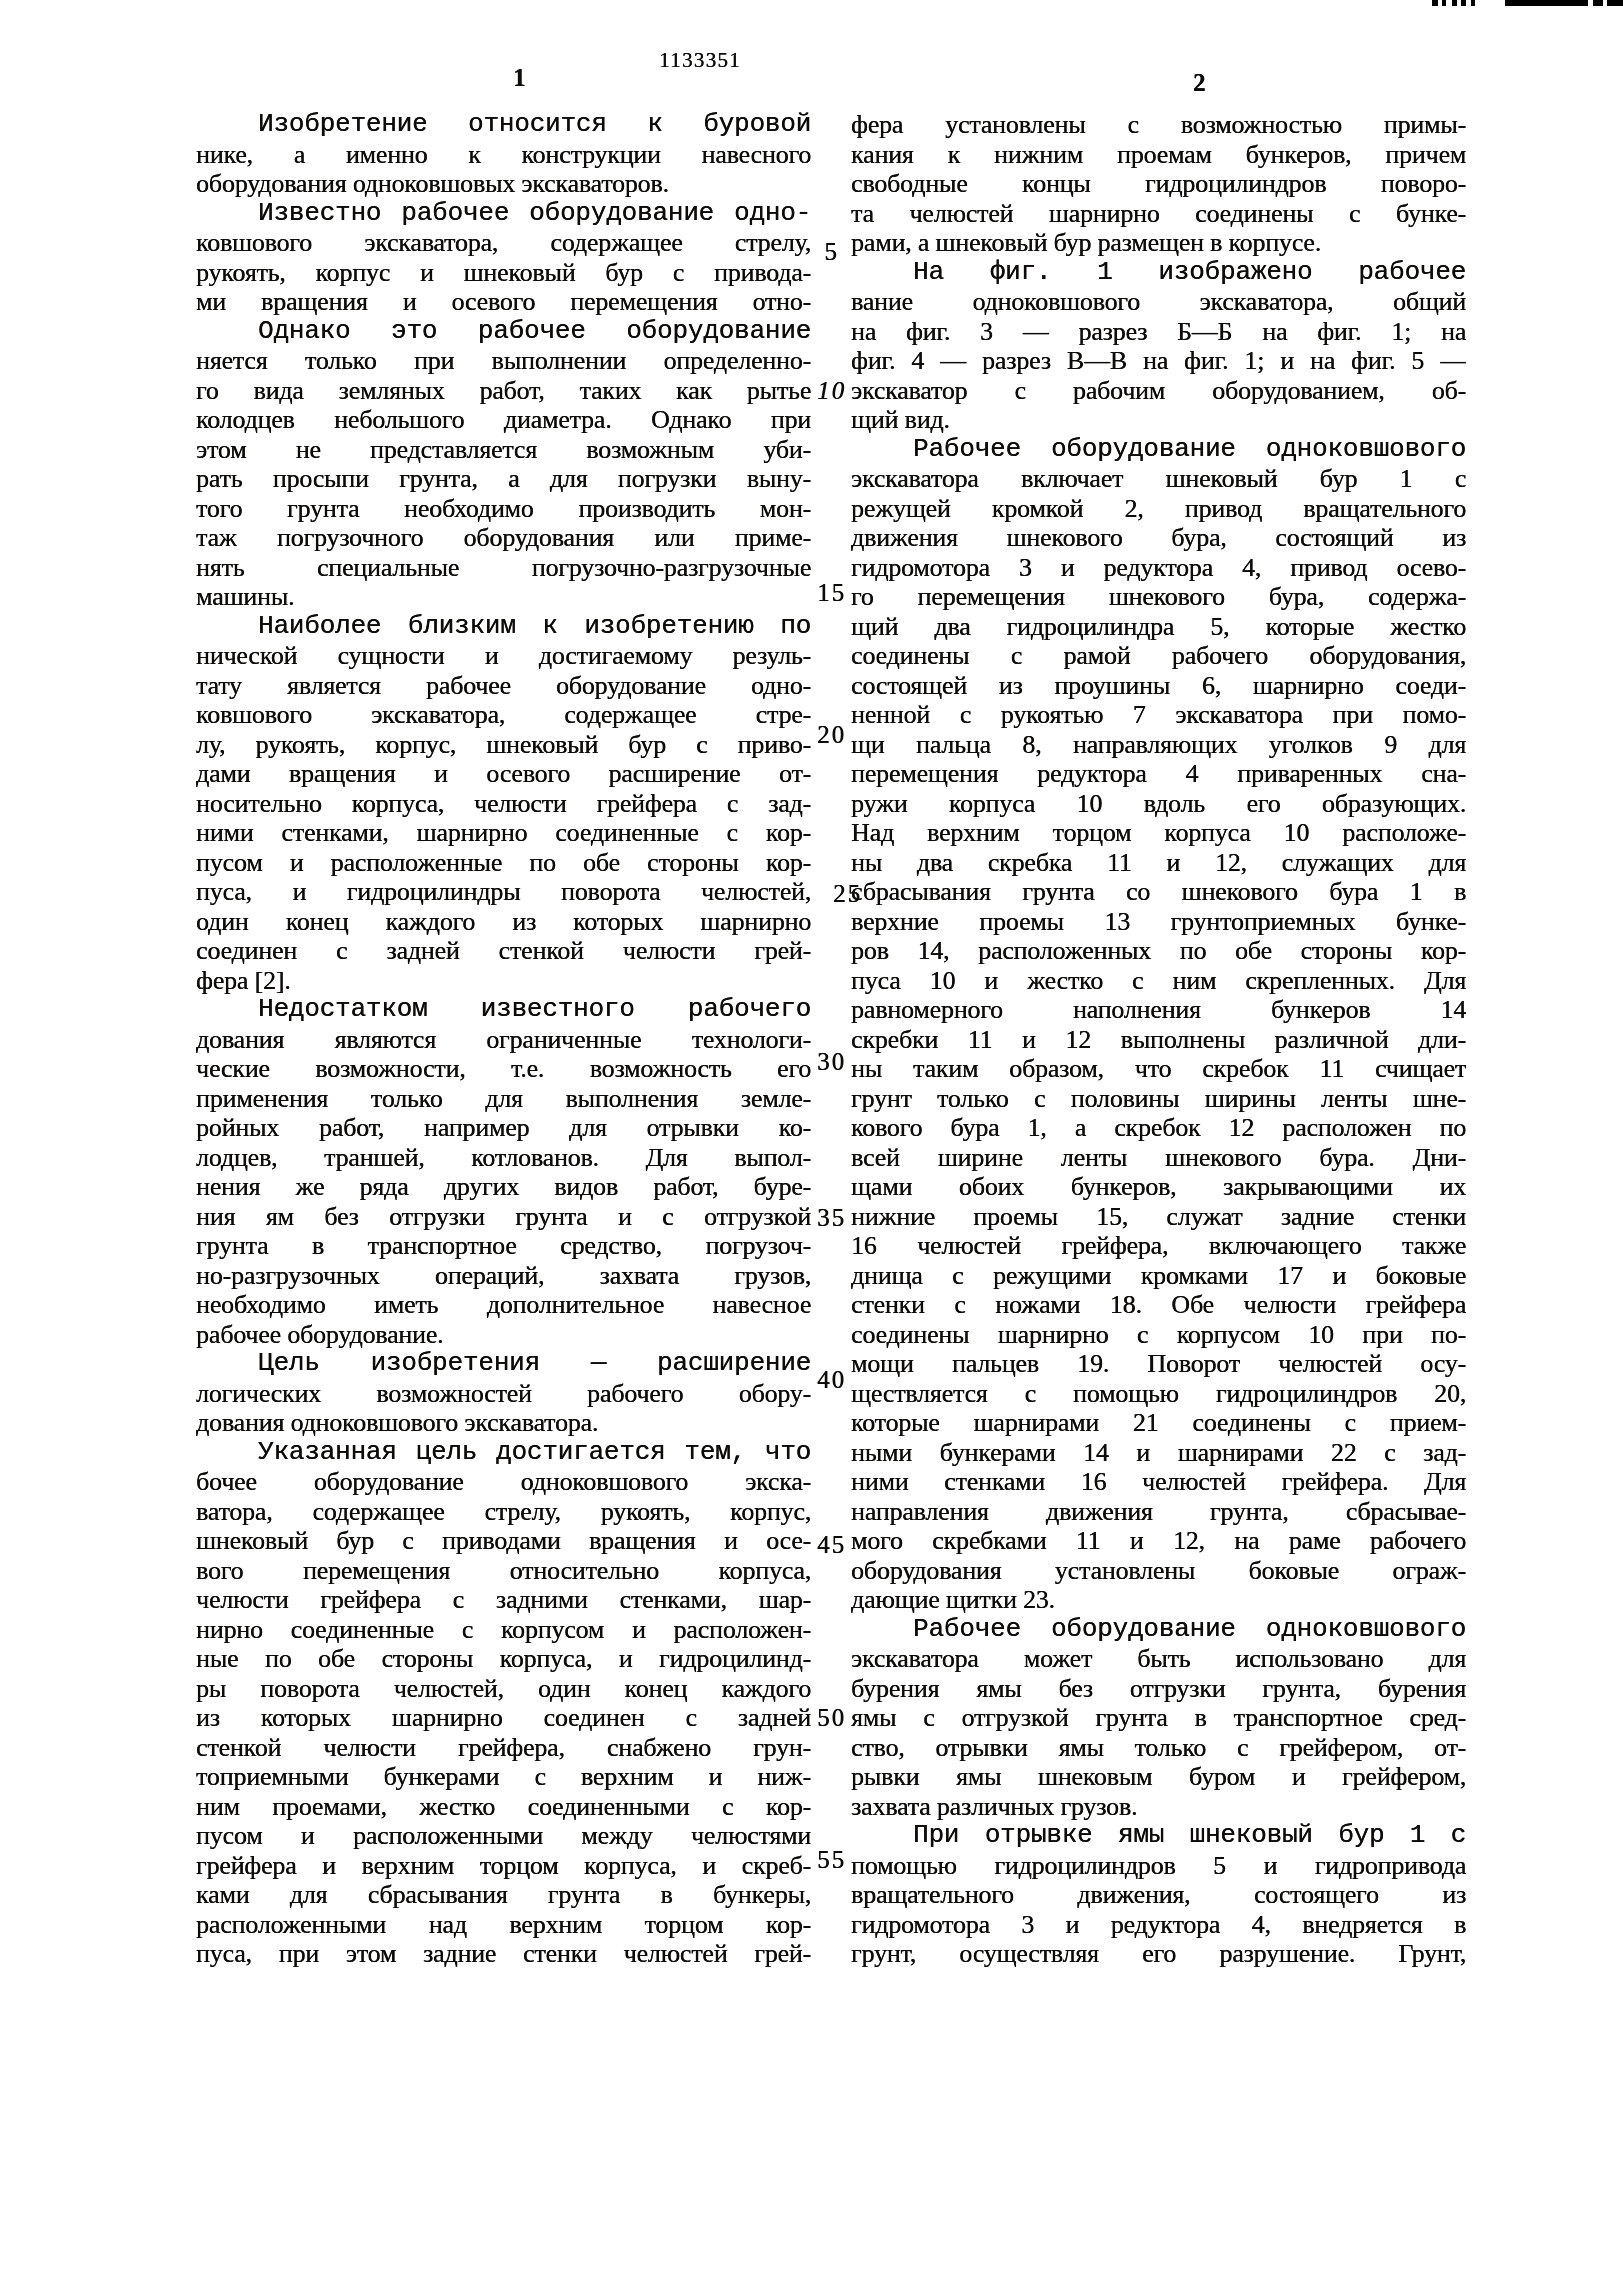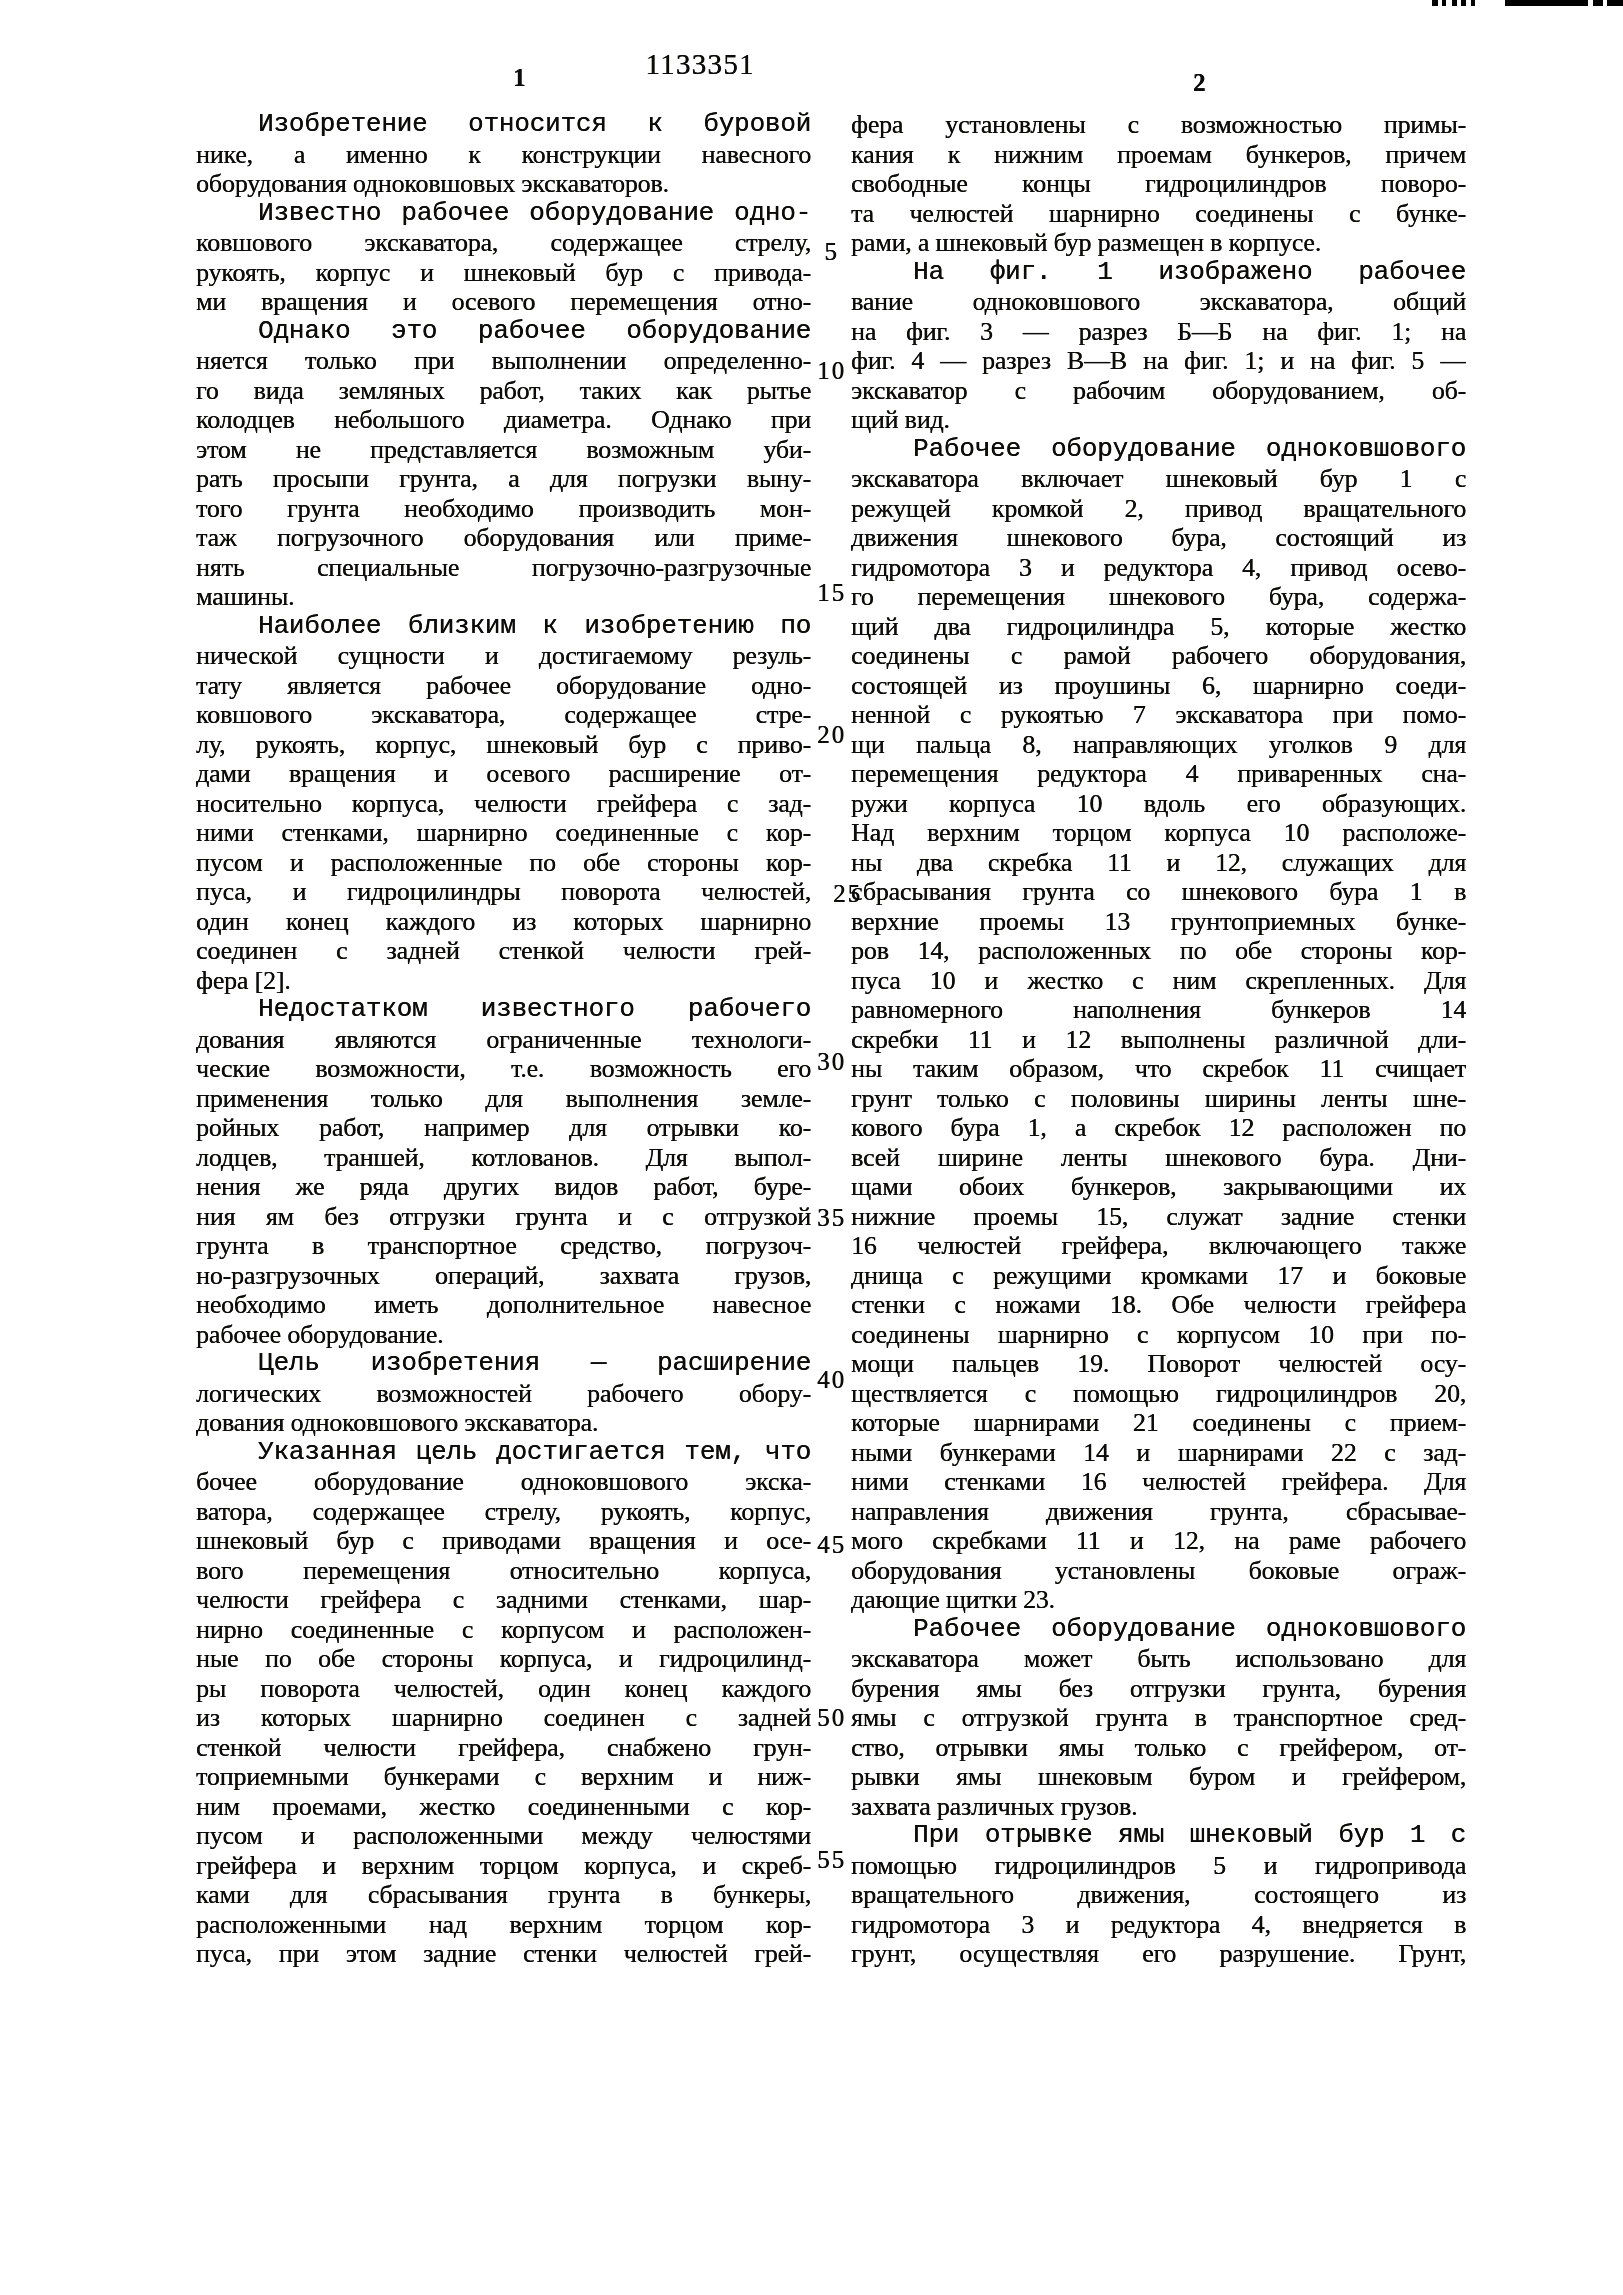--- a/index.html
+++ b/index.html
@@ -33,21 +33,21 @@
         #000 73px 156px, transparent 156px 161px,
         #000 161px 171px, transparent 171px 175px,
         #000 175px 191px);
   }
   .patent-number {
     position: absolute;
     top: 48px;
     left: 602px;
     width: 196px;
     text-align: center;
-    font-size: 29px;
+    font-size: 21px;
     letter-spacing: 1.3px;
     text-shadow: 0.4px 0 0 currentColor;
   }
   .col-num {
     position: absolute;
     font-size: 25px;
     font-weight: bold;
     text-shadow: 0.3px 0 0 currentColor;
   }
   .col-num-1 { left: 513px; top: 64px; }
@@ -165,21 +165,21 @@
       <div class="line">ним проемами, жестко соединенными с кор-</div>
       <div class="line">пусом и расположенными между челюстями</div>
       <div class="line">грейфера и верхним торцом корпуса, и скреб-</div>
       <div class="line">ками для сбрасывания грунта в бункеры,</div>
       <div class="line">расположенными над верхним торцом кор-</div>
       <div class="line">пуса, при этом задние стенки челюстей грей-</div>
     </div>
 
   <div class="gutter" id="gutter">
       <div class="gutter-num" style="top: 127px;">5</div>
-      <div class="gutter-num" style="top: 246px;">10</div>
+      <div class="gutter-num" style="top: 266px; font-style: italic;">10</div>
       <div class="gutter-num" style="top: 468px;">15</div>
       <div class="gutter-num" style="top: 610px;">20</div>
       <div class="gutter-num" style="top: 769px; margin-left: 16px;">25</div>
       <div class="gutter-num" style="top: 937px;">30</div>
       <div class="gutter-num" style="top: 1093px;">35</div>
       <div class="gutter-num" style="top: 1255px;">40</div>
       <div class="gutter-num" style="top: 1420px;">45</div>
       <div class="gutter-num" style="top: 1593px;">50</div>
       <div class="gutter-num" style="top: 1735px;">55</div>
     </div>

